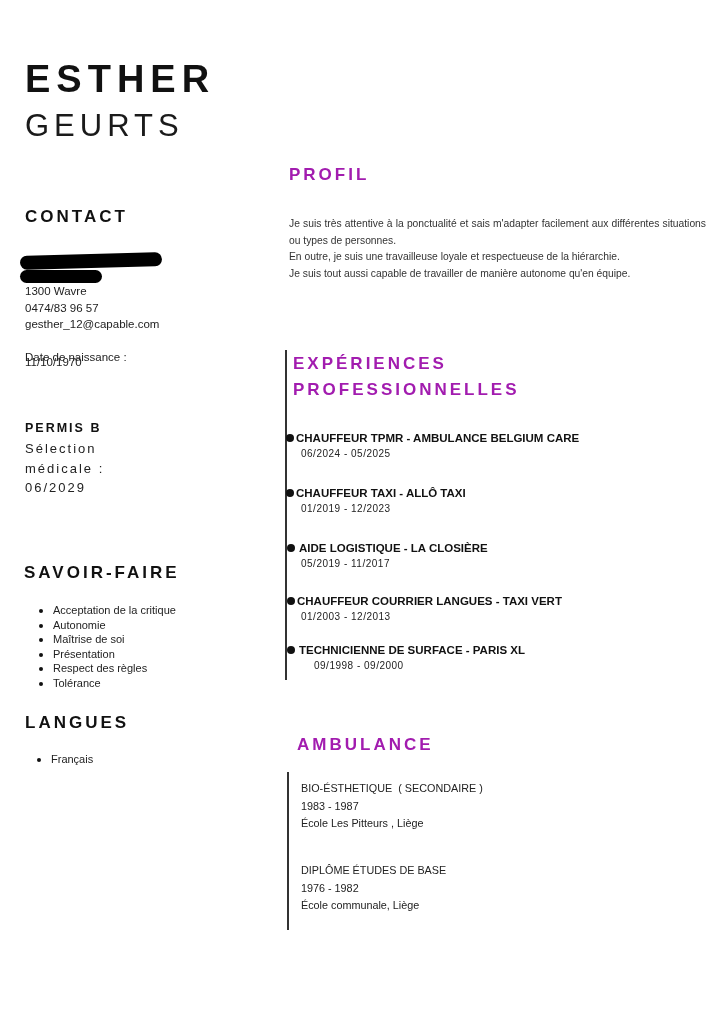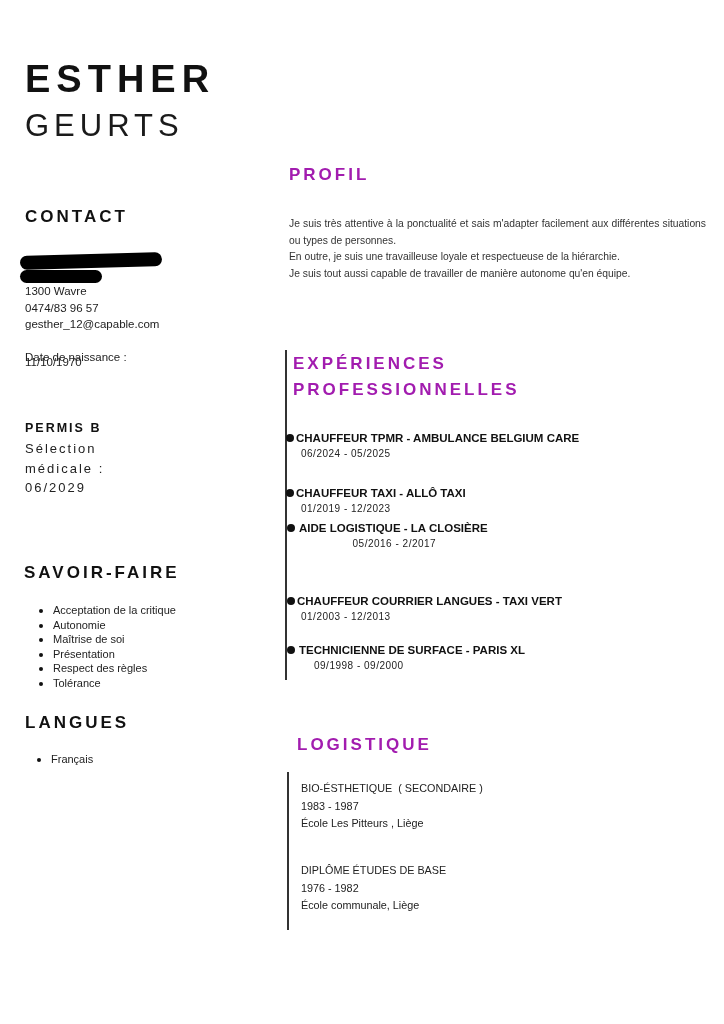--- a/index.html
+++ b/index.html
@@ -75,34 +75,34 @@
 </div>
 
 <div class="abs" style="left:286px; top:432px;">
   <div class="exp-title"><span class="exp-bullet"></span><span>CHAUFFEUR TPMR - AMBULANCE BELGIUM CARE</span></div>
   <div class="exp-date" style="margin:4px 0 0 15px;">06/2024 - 05/2025</div>
 </div>
 <div class="abs" style="left:286px; top:487px;">
   <div class="exp-title"><span class="exp-bullet"></span><span>CHAUFFEUR TAXI - ALLÔ TAXI</span></div>
   <div class="exp-date" style="margin:4px 0 0 15px;">01/2019 - 12/2023</div>
 </div>
-<div class="abs" style="left:287px; top:522px;text-align:center;">
+<div class="abs" style="left:287px; top:542px;">
   <div class="exp-title"><span class="exp-bullet" style="margin-right:4px;"></span><span>AIDE LOGISTIQUE - LA CLOSIÈRE</span></div>
-  <div class="exp-date" style="margin:4px 0 0 14px;">05/2016 - 2/2017</div>
+  <div class="exp-date" style="margin:4px 0 0 14px;">05/2019 - 11/2017</div>
 </div>
 <div class="abs" style="left:287px; top:595px;">
   <div class="exp-title"><span class="exp-bullet"></span><span>CHAUFFEUR COURRIER LANGUES - TAXI VERT</span></div>
   <div class="exp-date" style="margin:4px 0 0 14px;">01/2003 - 12/2013</div>
 </div>
 <div class="abs" style="left:287px; top:644px;">
   <div class="exp-title"><span class="exp-bullet" style="margin-right:4px;"></span><span>TECHNICIENNE DE SURFACE - PARIS XL</span></div>
   <div class="exp-date" style="margin:4px 0 0 14px;padding-left:13px;">09/1998 - 09/2000</div>
 </div>
 
-<div class="abs h-right" style="left:297px; top:735px;">LOGISTIQUE</div>
+<div class="abs h-right" style="left:297px; top:735px;">AMBULANCE</div>
 <div class="abs vline" style="left:287px; top:772px; height:158px;"></div>
 
 <div class="abs form-item" style="left:301px; top:780px;">
   <div style="white-space:pre;">BIO-ÉSTHETIQUE  ( SECONDAIRE )</div>
   <div>1983 - 1987</div>
   <div>École Les Pitteurs , Liège</div>
 </div>
 <div class="abs form-item" style="left:301px; top:862px;">
   <div>DIPLÔME ÉTUDES DE BASE</div>
   <div>1976 - 1982</div>

